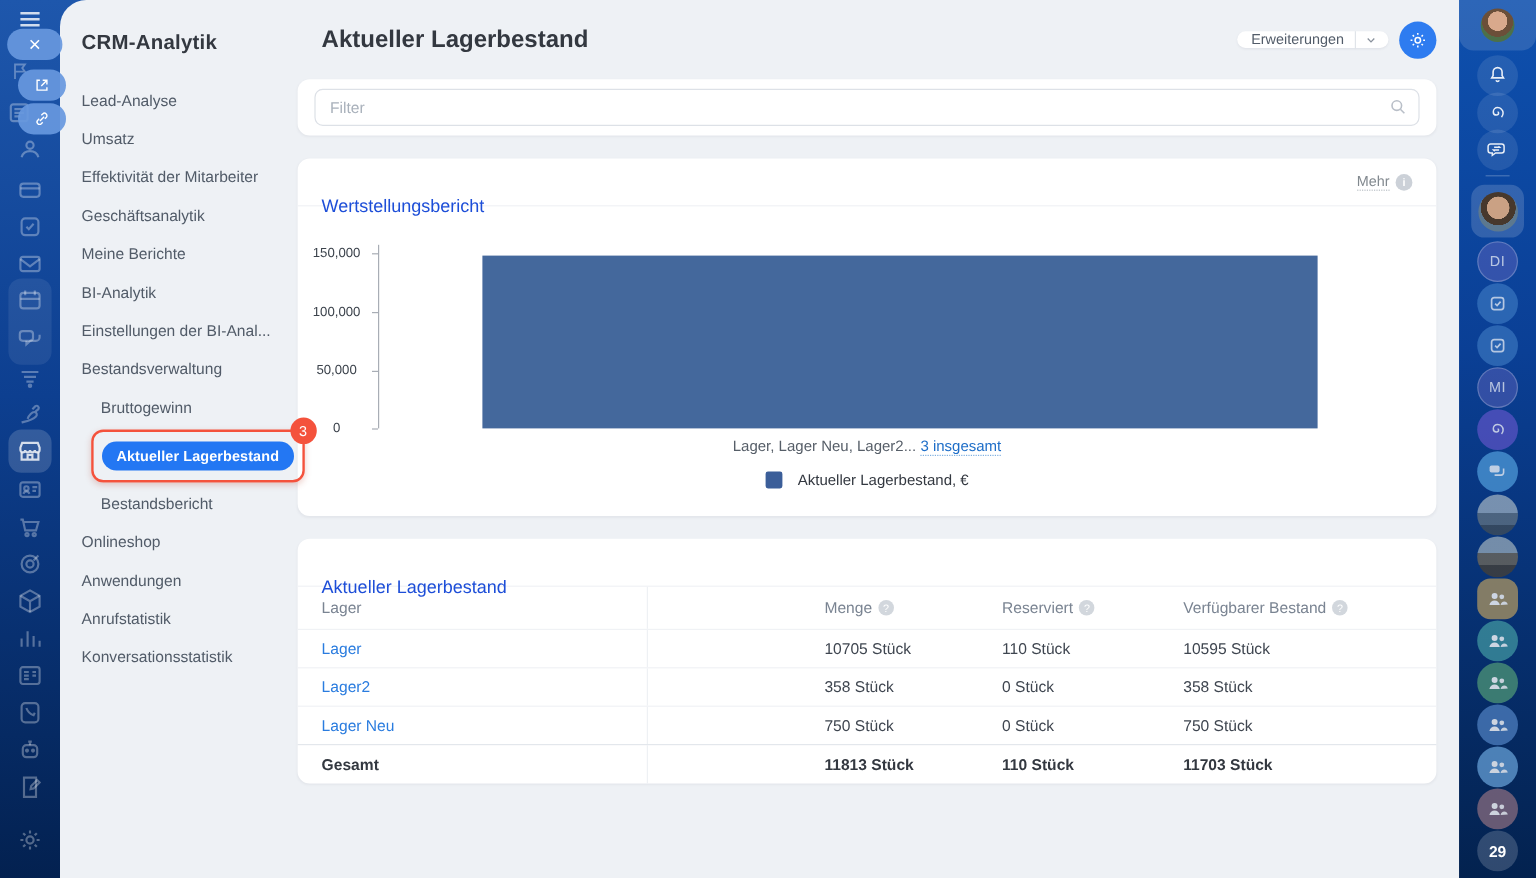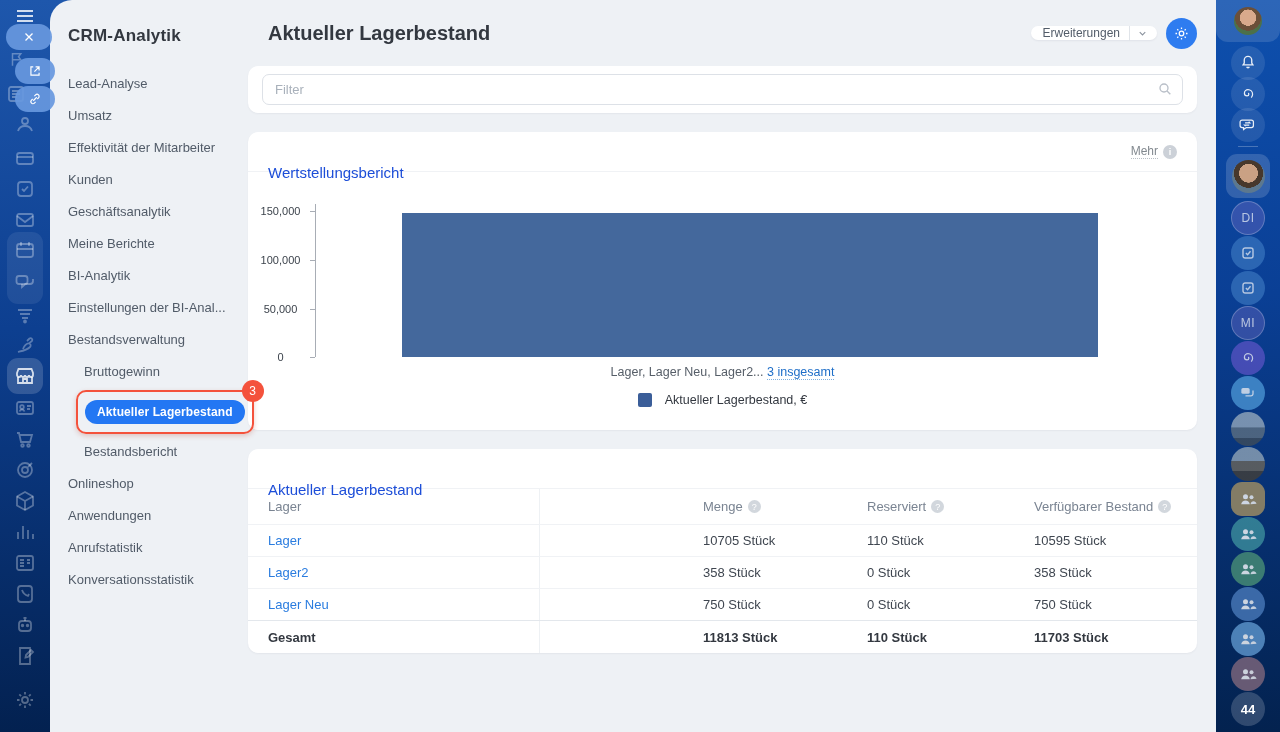--- a/index.html
+++ b/index.html
@@ -50,21 +50,21 @@
   .chart-body { position:relative; height:257px; }
   .y-label { position:absolute; width:55px; text-align:center; font-size:11px; color:#3c434c; left:5px; }
   .axis-line { position:absolute; left:67px; top:32px; width:1px; height:153px; background:#a8adb5; }
   .tick { position:absolute; left:62px; width:5px; height:1px; background:#a8adb5; }
   .bar { position:absolute; left:154px; top:41px; width:696px; height:144px; background:#44689c; }
   .chart-caption { position:absolute; top:193px; width:100%; text-align:center; font-size:12.5px; color:#565e68; }
   .chart-caption a { color:#1e6ec8; text-decoration:none; border-bottom:1px dotted #7fb0e0; cursor:pointer; }
   .legend { position:absolute; top:221px; width:100%; display:flex; justify-content:center; align-items:center; gap:13px; font-size:12.5px; color:#333840; }
   .legend-swatch { width:14px; height:14px; background:#3b5e99; border-radius:2px; }
   
-  .trow { display:grid; grid-template-columns:292px 295px 151px 1fr; align-items:center; height:32px; font-size:13px;gap:16px; }
+  .trow { display:grid; grid-template-columns:292px 295px 151px 1fr; align-items:center; height:32px; font-size:13px; }
   .trow.thead { height:35px; color:#7a8492; }
   .trow .c1 { padding-left:20px; border-right:1px solid #eef1f4; height:100%; display:flex; align-items:center; }
   .trow .c2 { padding-left:147px; display:flex; align-items:center; }
   .trow .c3,.trow .c4 { display:flex; align-items:center; }
   .trow + .trow { border-top:1px solid #f0f2f5; }
   .trow .val { color:#3f4650; }
   .row-link { color:#2a7cdf; text-decoration:none; cursor:pointer; }
   .trow.total { height:33px; border-top:1px solid #e3e7ec; font-weight:bold; color:#333840; }
   .trow.total .val { color:#333840; }
   .help { width:13px; height:13px; border-radius:50%; background:#d2d7dd; color:#fff; font-size:9px; display:inline-flex; align-items:center; justify-content:center; margin-left:5px; cursor:pointer; }
@@ -216,21 +216,20 @@
 </div>
 
 <div class="panel">
 
   <div class="sidebar">
     <div class="sb-title">CRM-Analytik</div>
     <ul class="sb-list">
       <li>Lead-Analyse</li>
       <li>Umsatz</li>
       <li>Effektivität der Mitarbeiter</li>
-      <li>Kunden</li>
       <li>Geschäftsanalytik</li>
       <li>Meine Berichte</li>
       <li>BI-Analytik</li>
       <li>Einstellungen der BI-Anal...</li>
       <li>Bestandsverwaltung</li>
       <li class="ind">Bruttogewinn</li>
       <li class="sb-active-li">
         <span class="hl-box">
           <span class="active-pill">Aktueller Lagerbestand</span>
           <span class="badge">3</span>
@@ -454,15 +453,15 @@
     </div>
   <div class="rr-item dim" style="top:657px;background:rgba(150,115,130,.85)">
     <svg viewBox="0 0 24 24">
         <circle cx="9" cy="9.3" r="3" fill="#fff"></circle>
         <path d="M3.8 18.3c.4-2.9 2.6-4.6 5.2-4.6s4.8 1.7 5.2 4.6z" fill="#fff"></path>
         <circle cx="16.2" cy="10" r="2.4" fill="#fff" opacity=".95"></circle>
         <path d="M15 18.3c.3-2 1.8-3.5 3.7-3.5 1.7 0 3 1.1 3.5 2.9z" fill="#fff" opacity=".95"></path>
       </svg>
     </div>
   <div class="rr-item" style="top:692px;background:rgba(255,255,255,.18)">
-    <span class="rr-counter">44</span>
+    <span class="rr-counter">29</span>
     </div>
 </div>
 
 </body></html>

